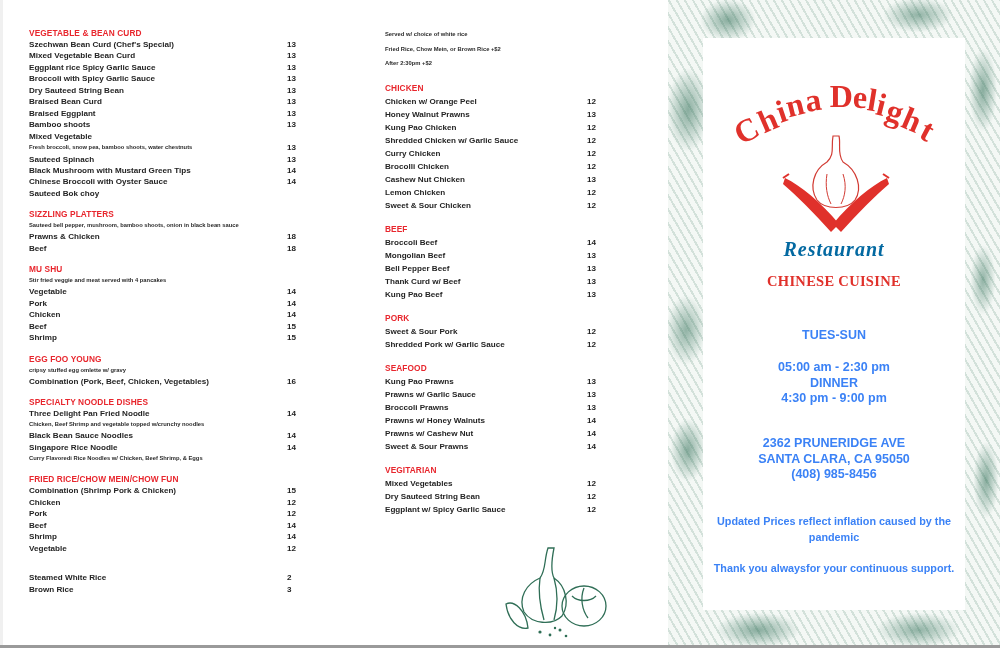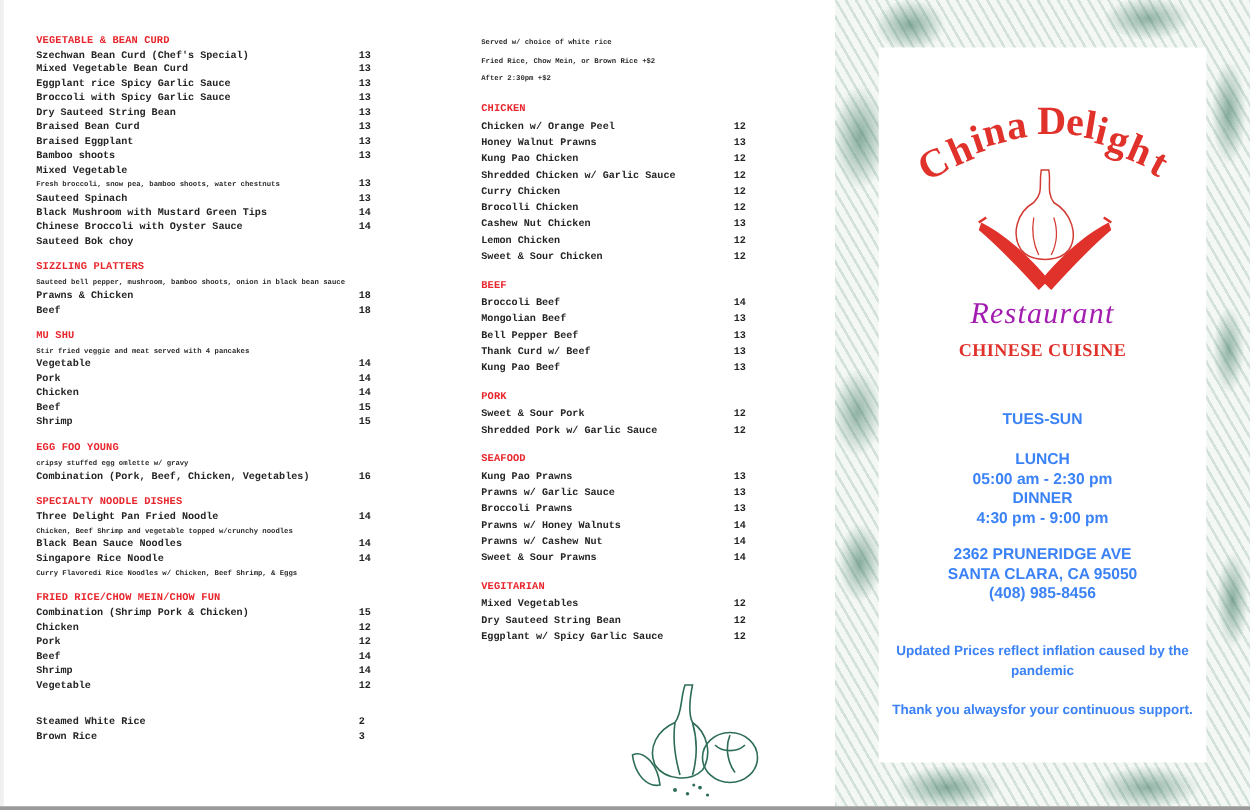--- a/index.html
+++ b/index.html
@@ -5,21 +5,21 @@
   html, body { margin:0; padding:0; }
   body {
     width:1000px; height:648px; position:relative; overflow:hidden;
     background:#ffffff;
     font-family:"Liberation Sans", "DejaVu Sans", sans-serif;
     color:#1e1e1e;
   }
   .bottom-bar { position:absolute; left:0; right:0; bottom:0; height:3px; background:#9a9a9a; }
   .left-edge { position:absolute; left:0; top:0; bottom:3px; width:3px; background:#f0f0f0; }
 
-  .col { position:absolute; top:27px;font-family:Liberation Mono, monospace; }
+  .col { position:absolute; top:27px; }
   .col-1 { left:29px; width:272px; }
   .col-2 { left:385px; width:216px; }
 
   .section { margin-bottom:9px; }
   .sec-title { color:#e8262d; font-weight:bold; font-size:8.3px; line-height:12px; letter-spacing:0.1px; }
   .row { display:flex; justify-content:space-between; font-weight:bold; font-size:8.1px; line-height:11.45px; color:#242424;gap:16px; }
   .row .price { width:14px; text-align:left; }
   .note { font-weight:bold; font-size:5.8px; line-height:11px; color:#2b2b2b; }
   .col-2 .row { line-height:13px; }
   .col-2 .note { line-height:14.5px; }
@@ -50,22 +50,22 @@
   }
   .logo-title {
     position:absolute; left:0; right:0; top:40px;
     font-family:"Liberation Serif", serif; font-weight:bold; color:#e0312b;
     font-size:32px; letter-spacing:0.5px;
   }
   .logo-title span { display:inline-block; }
   .logo-art { position:absolute; left:78px; top:96px; width:110px; height:102px; }
   .logo-restaurant {
     position:absolute; left:0; right:0; top:200px;
-    font-family:"Liberation Serif", serif; font-style:italic; font-weight:normal;
-    color:#a21caf; font-size:24px; letter-spacing:1px;
+    font-family:"Liberation Serif", serif; font-style:italic; font-weight:bold;
+    color:#0369a1; font-size:20px; letter-spacing:1px;
   }
   .logo-cuisine {
     position:absolute; left:0; right:0; top:235px;
     font-family:"Liberation Serif", serif; font-weight:bold; color:#e0312b;
     font-size:14.5px; letter-spacing:0.3px;
   }
   .info-block { position:absolute; left:0; right:0; color:#3b82f6; font-weight:bold; }
   .hours-days { top:290px; font-size:12.5px; }
   .hours { top:322px; font-size:12.5px; line-height:15.5px; }
   .address { top:398px; font-size:12.5px; line-height:15.5px; }
@@ -400,21 +400,20 @@
     <g fill="#fff" stroke="#d23b33" stroke-width="1.2">
       <path d="M52 2 C50 14 54 20 46 28 C32 36 28 54 36 66 C44 76 66 76 74 66 C82 54 76 36 62 28 C56 20 60 10 58 2 Z"></path>
     </g>
     <path d="M46 40 C44 52 46 62 50 70 M62 40 C66 52 64 62 60 70" stroke="#d23b33" stroke-width="1" fill="none"></path>
   </svg>
   <div class="logo-restaurant">Restaurant</div>
   <div class="logo-cuisine">CHINESE CUISINE</div>
 
   <div class="info-block hours-days">TUES-SUN</div>
   <div class="info-block hours">
-    <div>LUNCH</div>
     <div>05:00 am - 2:30 pm</div>
     <div>DINNER</div>
     <div>4:30 pm - 9:00 pm</div>
   </div>
   <div class="info-block address">
     <div>2362 PRUNERIDGE AVE</div>
     <div>SANTA CLARA, CA 95050</div>
     <div>(408) 985-8456</div>
   </div>
   <div class="info-block notice">Updated Prices reflect inflation caused by the pandemic</div>

